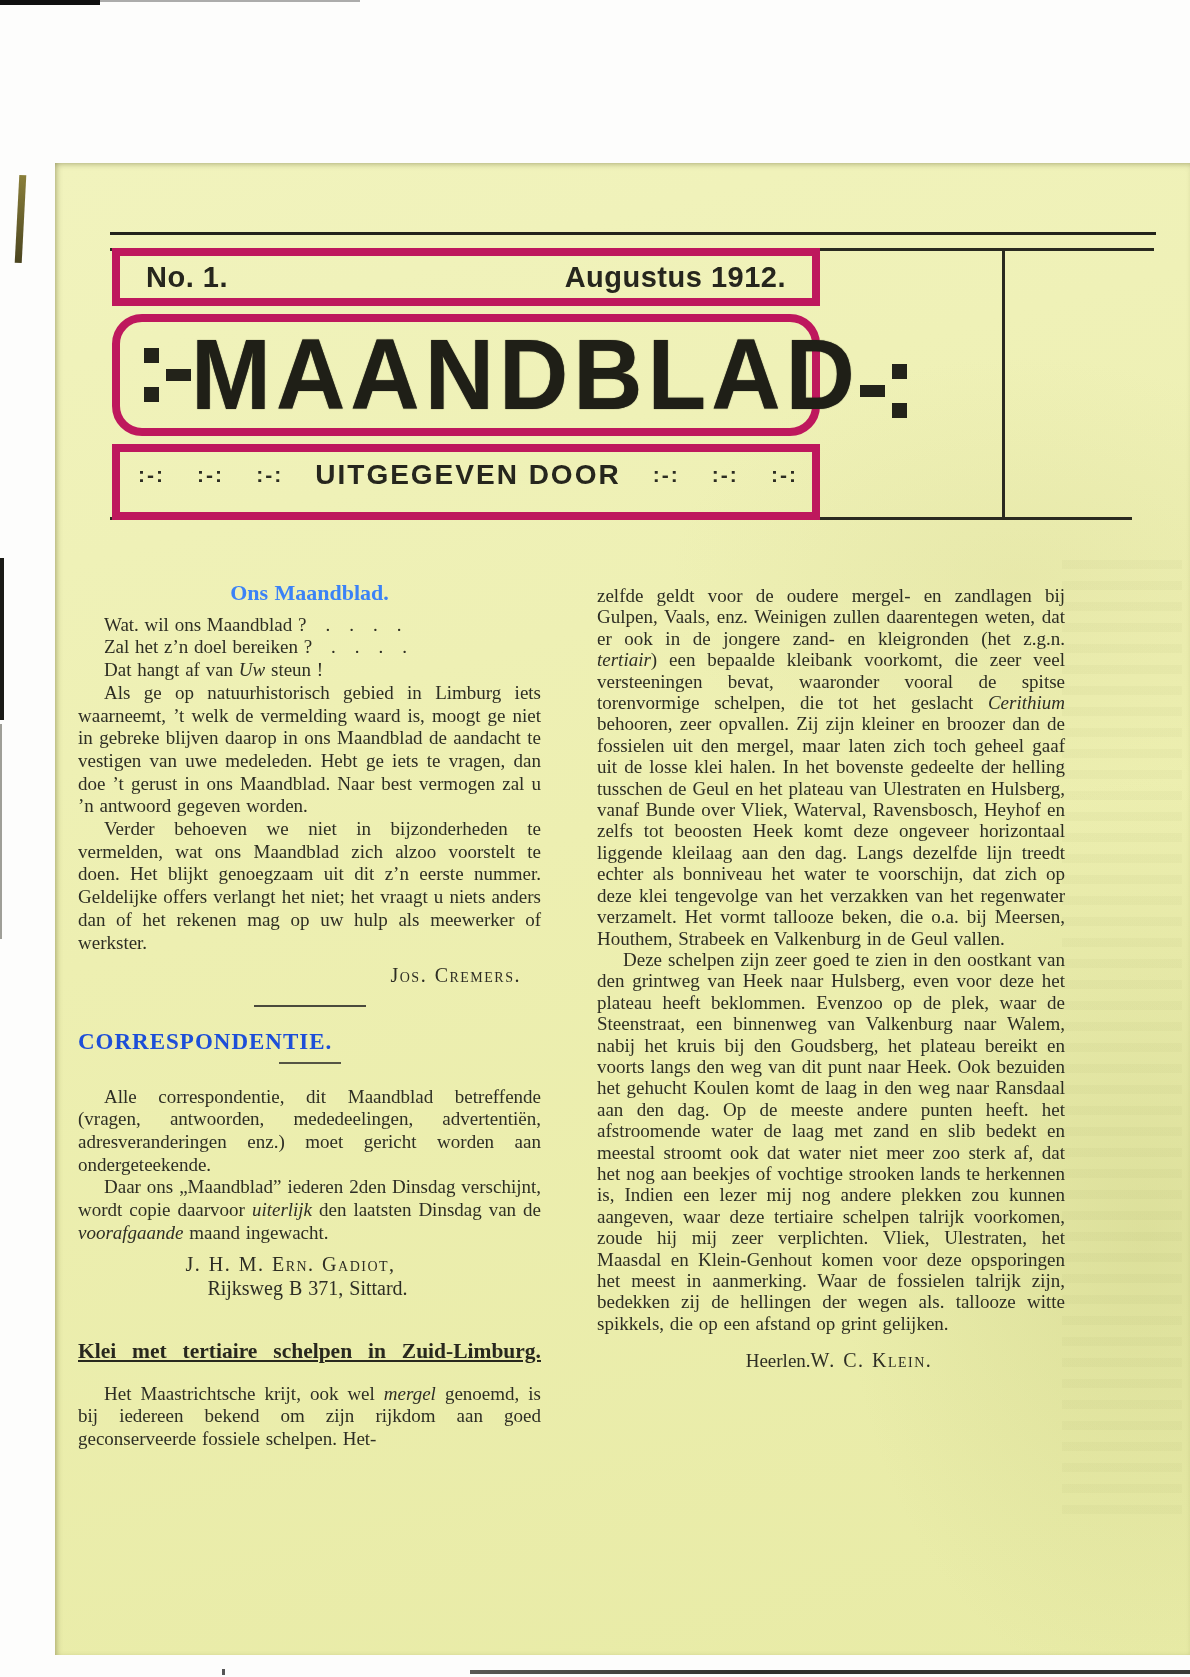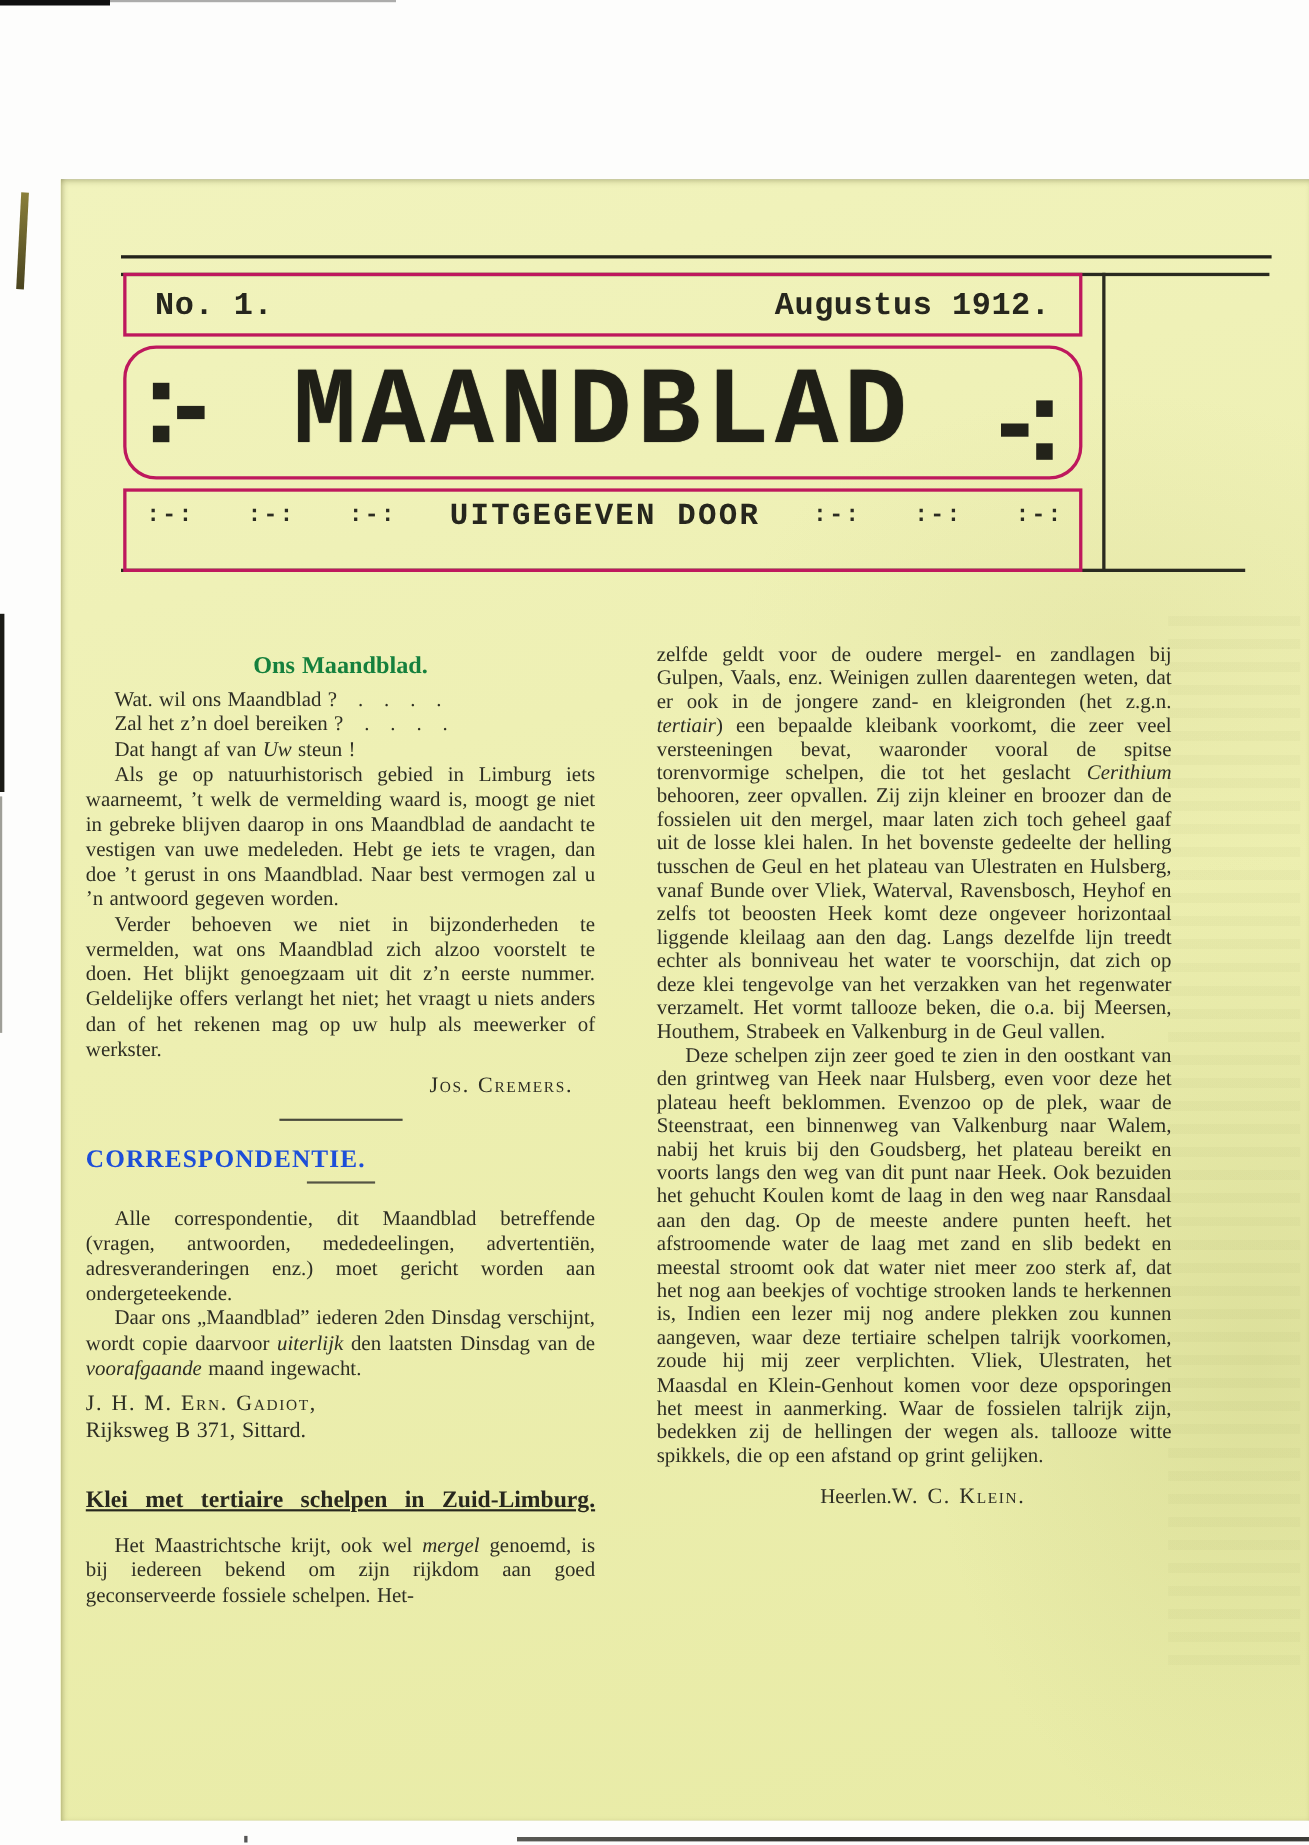--- a/index.html
+++ b/index.html
@@ -34,21 +34,21 @@
     background:repeating-linear-gradient(180deg, rgba(128,133,68,.10) 0 9px, transparent 9px 21px);
   }
 
   
   .masthead{left:110px;top:232px;width:1052px;height:300px;color:#26261d;
     font-family:"Liberation Sans", sans-serif;}
   .rule-a{left:0;top:0;width:1046px;height:3px;background:#23231b;}
   .rule-b{left:0;top:16px;width:1044px;height:3px;background:#2a2a20;}
   .rule-v{left:892px;top:16px;width:3px;height:272px;background:#2a2a20;}
   .rule-c{left:0;top:285px;width:1022px;height:3px;background:#2a2a20;}
-  .mast-box{left:2px;width:872px;border:3px solid #be185d;background:transparent;box-sizing:border-box;font-family:Liberation Mono, monospace;}
+  .mast-box{left:2px;width:708px;border:8px solid #be185d;background:transparent;box-sizing:border-box;}
   .issue-box{top:16px;height:58px;display:flex;align-items:center;justify-content:space-between;
     padding:0 26px;font-size:29px;font-weight:bold;letter-spacing:.5px;}
   .title-box{top:82px;height:122px;display:flex;align-items:center;justify-content:space-between;
     padding:0 24px;border-radius:30px;}
   .title-box h1{margin:0;flex:1;text-align:center;font-size:96px;font-weight:bold;
     letter-spacing:5px;color:#1f1f17;transform:scaleY(1.04);
     text-shadow:0 0 1px rgba(25,25,15,.8);}
   .big-deco{display:inline-flex;align-items:center;gap:7px;}
   .sq-col{display:inline-flex;flex-direction:column;gap:24px;}
   .sq{width:15px;height:15px;background:#23231a;}
@@ -61,27 +61,27 @@
   .orn{letter-spacing:2px;}
   .pub-line2{margin-top:3px;font-size:27px;font-weight:bold;letter-spacing:1px;
     text-align:justify;text-align-last:justify;color:#26261d;}
 
   
   .col{color:#2e2e24;font-size:19px;line-height:22.7px;word-spacing:1px;}
   .col-left{left:78px;top:582px;width:463px;}
   .col-right{left:597px;top:585px;width:468px;line-height:21.4px;}
   .bp{margin:0;text-align:justify;text-indent:26px;}
   .bp.no-indent{text-indent:0;}
-  .art-title{margin:12px 0 9px 0;text-align:center;font-size:22px;font-weight:bold;color:#15803d;}
+  .art-title{margin:0 0 9px 0;text-align:center;font-size:22px;font-weight:bold;color:#3b82f6;}
   .sig-line{margin-top:10px;text-align:right;padding-right:20px;
     font-variant:small-caps;font-size:20px;letter-spacing:1.5px;}
   .divider{width:112px;height:0;border-top:2px solid #4a4a3c;margin:18px auto 24px auto;}
   .corr-head{margin:0;text-align:left;font-size:23px;font-weight:bold;letter-spacing:1px;color:#1d4ed8;}
   .corr-rule{width:62px;height:0;border-top:2px solid #555544;margin:8px auto 22px auto;}
-  .sig-block{margin-top:8px;text-align:left;}
+  .sig-block{margin-top:8px;text-align:center;}
   .sig-name{font-variant:small-caps;font-size:20px;letter-spacing:1.5px;padding-right:38px;}
   .sig-addr{font-size:20px;padding-right:4px;margin-top:2px;}
   .klei-head{margin:40px 0 20px 0;font-size:21.5px;font-weight:bold;color:#28281e;
     text-align:justify;text-align-last:justify;text-decoration:underline;}
   .byline-row{display:flex;justify-content:center;margin-top:16px;}
   .byline-place{margin-left:30px;}
   .byline-author{font-variant:small-caps;font-size:20px;letter-spacing:1.5px;margin-right:14px;}
   i{}
 </style>
 </head>

